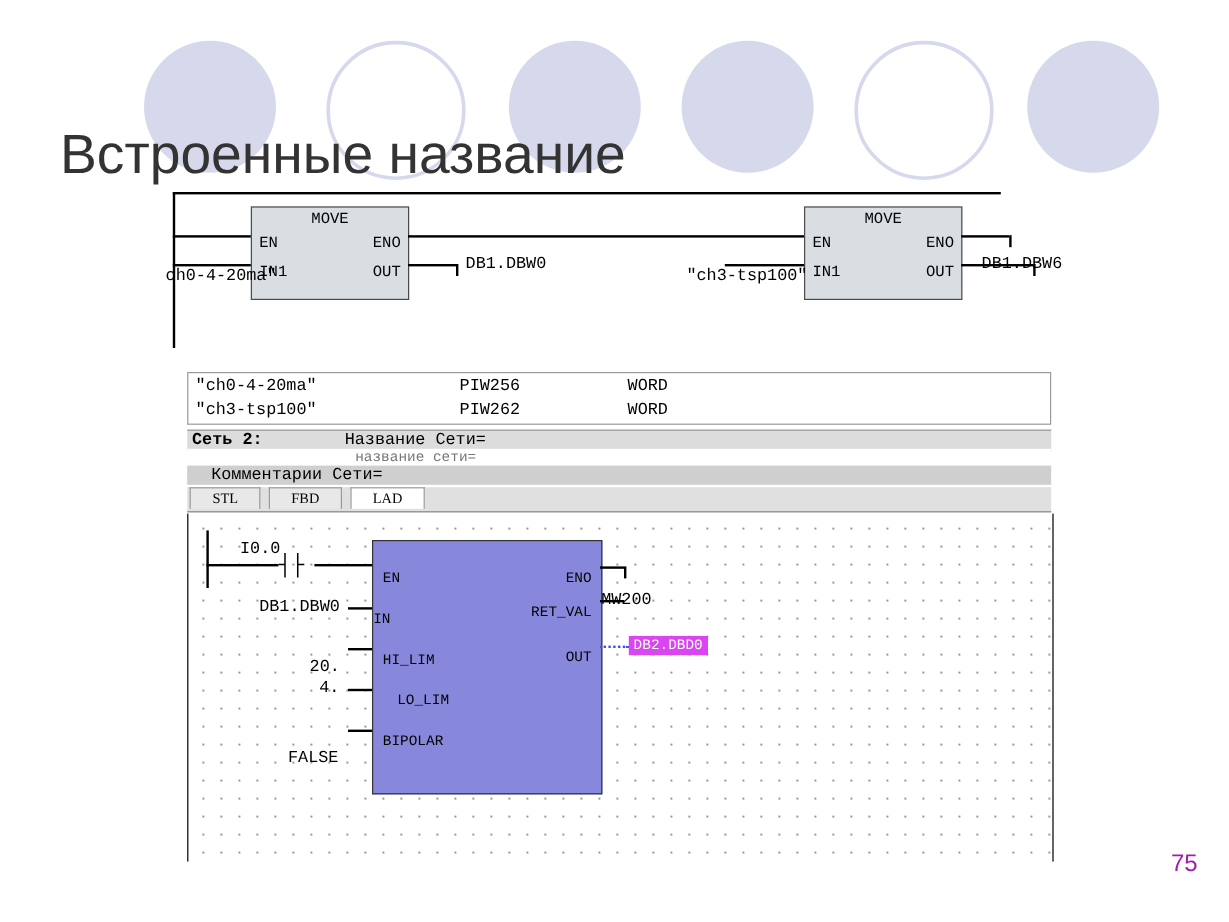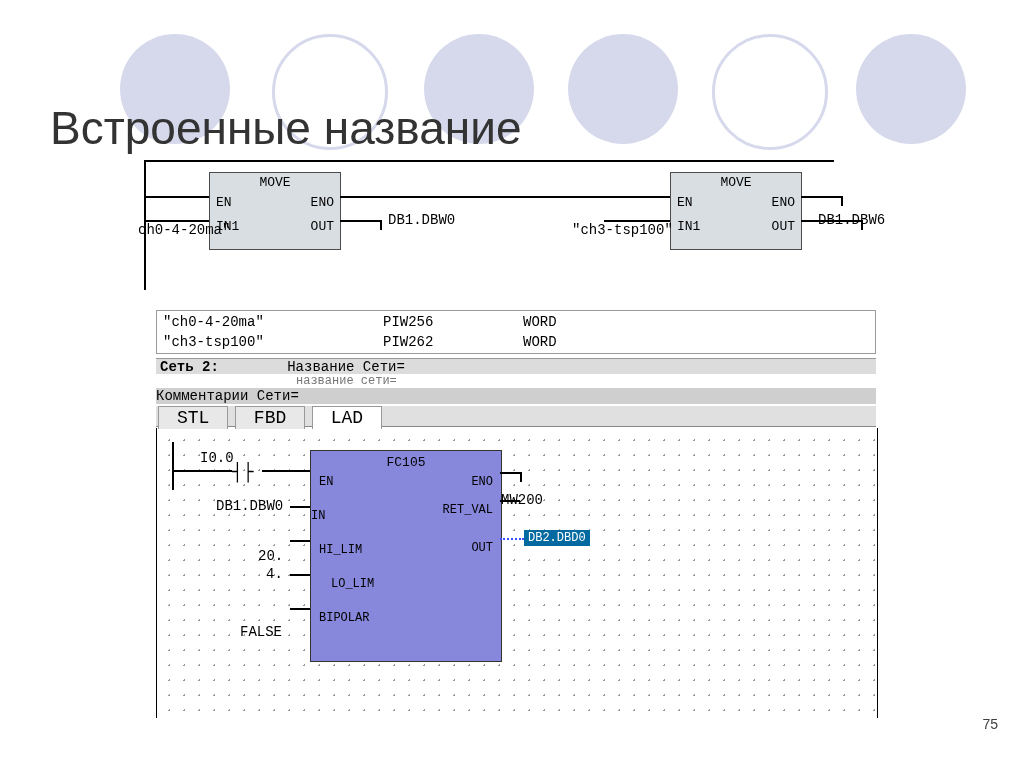--- a/index.html
+++ b/index.html
@@ -14,31 +14,31 @@
 .vwire{position:absolute;width:2px;background:#000}
 .mblock{position:absolute;width:130px;height:76px;background:#d9dee2;border:1px solid #4b4b4b}
 .mblock .hdr{text-align:center;font-family:'Courier New',monospace;font-size:13px;padding:2px 0}
 .pin{font-family:'Courier New',monospace;font-size:13px;position:absolute}
 .vartable{position:absolute;left:156px;top:310px;width:720px;border:1px solid #9a9a9a;background:#fff}
 .vartable td{font-family:'Courier New',monospace;font-size:14px;padding:1px 4px}
 .nethdr-bar{position:absolute;left:156px;top:358px;width:720px;height:16px;background:#dcdcdc;border-top:1px solid #999;border-bottom:1px solid #999;font-family:'Courier New',monospace;font-size:14px;font-weight:bold}
 .nethdr-bar2{position:absolute;left:156px;top:374px;width:720px;height:14px;background:#fff;font-family:'Courier New',monospace;font-size:12px;color:#777}
 .combar{position:absolute;left:156px;top:388px;width:720px;height:16px;background:#cfcfcf;font-family:'Courier New',monospace;font-size:14px}
 .tabs{position:absolute;left:156px;top:406px;width:720px;height:20px;background:#e0e0e0;border-bottom:1px solid #888}
-.tab{display:inline-block;font-family:Liberation Mono, monospace;font-size:18px;padding:1px 18px;border:1px solid #999;border-bottom:none;background:#e8e8e8;margin-left:2px}
+.tab{display:inline-block;font-family:Liberation Serif, serif;font-size:12px;padding:1px 18px;border:1px solid #999;border-bottom:none;background:#e8e8e8;margin-left:2px}
 .tab.act{background:#fff}
 .dots{position:absolute;left:156px;top:428px;width:720px;height:290px;border-left:1px solid #000;border-right:1px solid #000;background-image:radial-gradient(circle,#999 1px,transparent 1px);background-size:15px 15px;background-position:5px 5px}
 .fc-block{position:absolute;left:310px;top:450px;width:190px;height:210px;background:#8788db;border:1px solid #333}
 .fc-hdr{text-align:center;font-family:'Courier New',monospace;font-size:13px;padding:4px 0}
 .fc-pin{font-family:'Courier New',monospace;font-size:12px;position:absolute}
 .stub{position:absolute;height:2px;background:#000}
 .stubv{position:absolute;width:2px;background:#000}
 .contact{position:absolute;font-family:'Courier New',monospace;font-size:14px}
-.outhl{position:absolute;background:#0369a1;color:#fff;font-family:'Courier New',monospace;font-size:12px;padding:1px 4px}
-.pnum{position:absolute;right:26px;bottom:36px;font-family:Arial;font-size:14px;color:#404040}
+.outhl{position:absolute;background:#d946ef;color:#fff;font-family:'Courier New',monospace;font-size:12px;padding:1px 4px}
+.pnum{position:absolute;right:26px;bottom:36px;font-family:Arial;font-size:20px;color:#a21caf}
 </style>
 </head>
 <body>
 
 <div id="circ-container">
     <div class="circ cf" style="left: 120px; top: 34px; width: 110px; height: 110px;"></div>
     <div class="circ co" style="left: 272px; top: 34px; width: 110px; height: 110px;"></div>
     <div class="circ cf" style="left: 424px; top: 34px; width: 110px; height: 110px;"></div>
     <div class="circ cf" style="left: 568px; top: 34px; width: 110px; height: 110px;"></div>
     <div class="circ co" style="left: 712px; top: 34px; width: 110px; height: 110px;"></div>
@@ -98,40 +98,39 @@
   </table>
 
 <div class="nethdr-bar">
   <span style="padding-left:4px">Сеть 2:</span>
   <span style="padding-left:60px;font-weight:normal">Название Сети=</span>
 </div>
 <div class="nethdr-bar2">
   <span style="padding-left:140px">название сети=</span>
 </div>
 <div class="combar">
-  <span style="padding-left:0">Комментарии Сети=</span>
+  <span style="padding-left:20px">Комментарии Сети=</span>
 </div>
 
 <div class="tabs">
   <span class="tab">STL</span>
   <span class="tab">FBD</span>
   <span class="tab act">LAD</span>
 </div>
 
 <div class="dots"></div>
 
 <div class="stubv" style="left:172px;top:442px;height:48px"></div>
 <div class="stub" style="left:172px;top:470px;width:60px"></div>
 
 <span class="contact" style="left:200px;top:450px">I0.0</span>
 <span class="contact" style="left:232px;top:462px;font-size:18px">┤├</span>
 <div class="stub" style="left:262px;top:470px;width:48px"></div>
 
 <div class="fc-block">
-  <div class="fc-hdr">FC105</div>
   <span class="fc-pin" style="left:8px;top:24px">EN</span>
   <span class="fc-pin" style="left:0;top:58px">IN</span>
   <span class="fc-pin" style="left:8px;top:92px">HI_LIM</span>
   <span class="fc-pin" style="left:20px;top:126px">LO_LIM</span>
   <span class="fc-pin" style="left:8px;top:160px">BIPOLAR</span>
   <span class="fc-pin" style="right:8px;top:24px">ENO</span>
   <span class="fc-pin" style="right:8px;top:52px">RET_VAL</span>
   <span class="fc-pin" style="right:8px;top:90px">OUT</span>
 </div>
 

